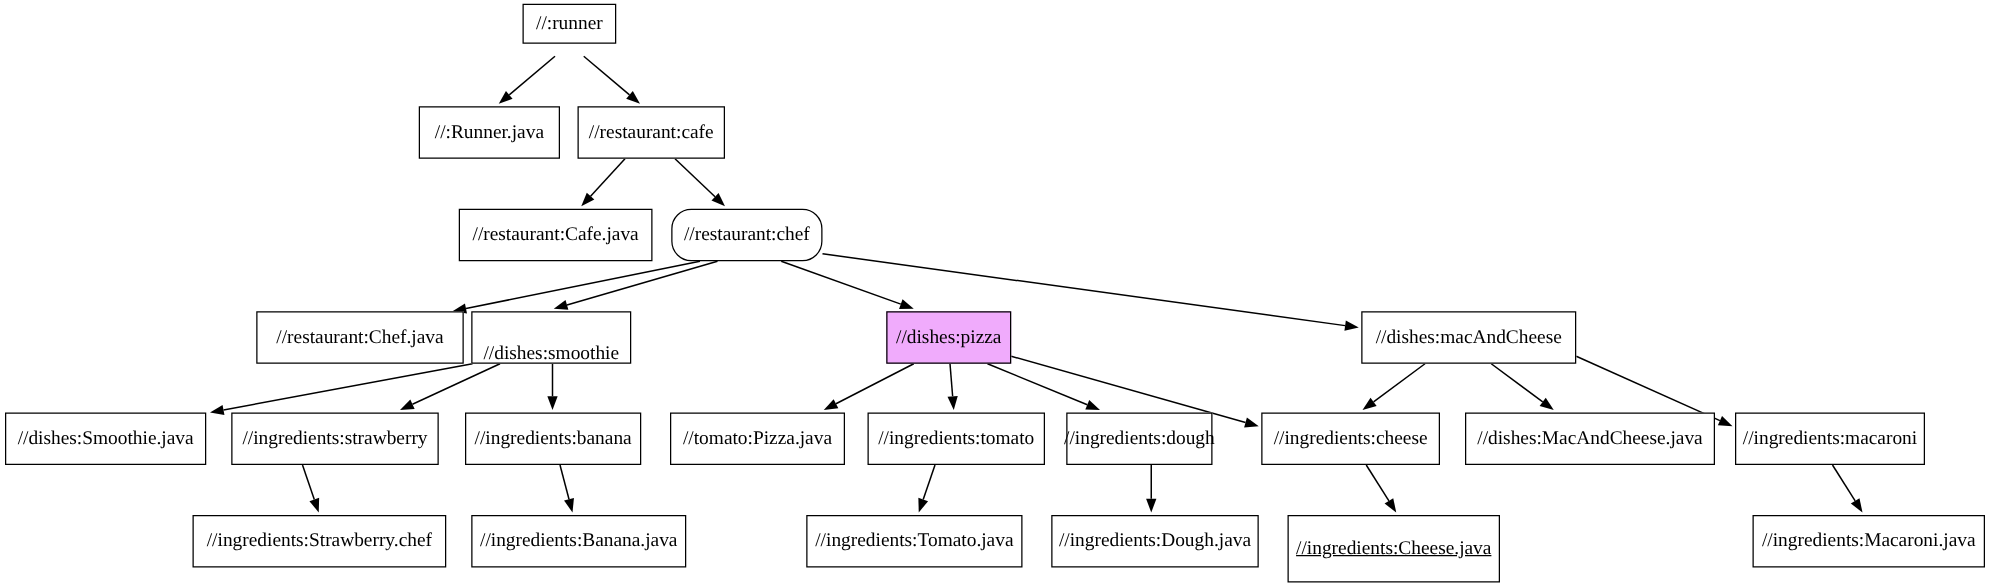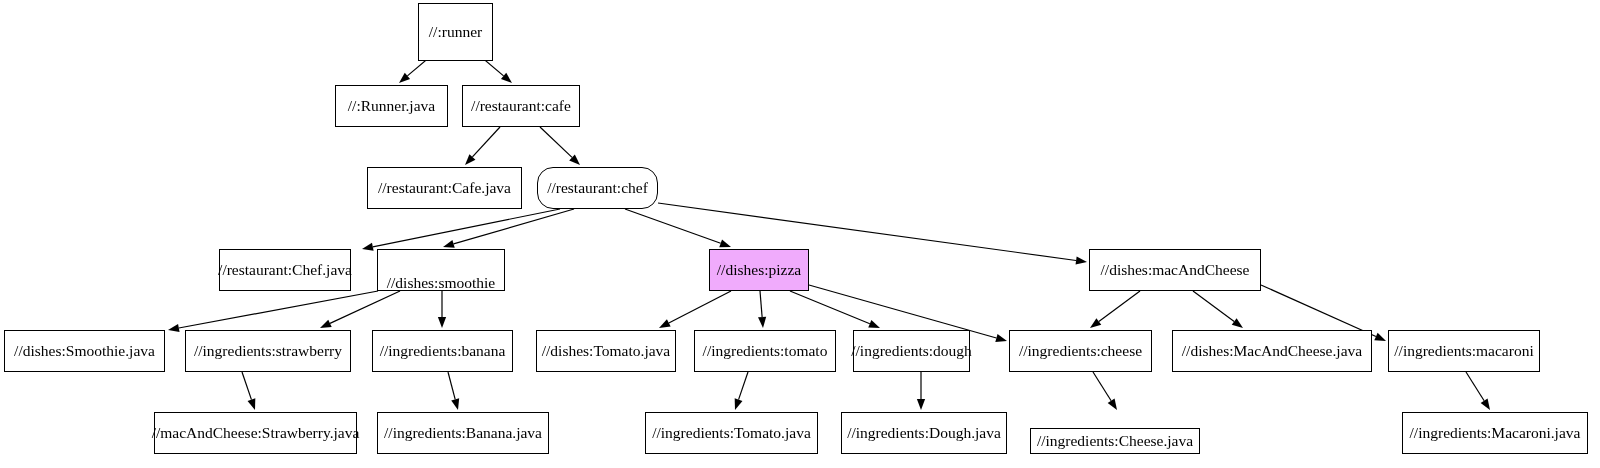--- a/index.html
+++ b/index.html
@@ -138,36 +138,36 @@
       <g>
         <line x1="1093" y1="372" x2="1111.1260770947322" y2="400.69962206665934" stroke="#000000" stroke-width="1.2"></line>
         <polygon points="1117,410 1107.6595725923053,402.8889933313501 1114.592581597159,398.5102508019686" fill="#000000"></polygon>
       </g>
       <g>
         <line x1="1466" y1="372" x2="1484.1260770947322" y2="400.69962206665934" stroke="#000000" stroke-width="1.2"></line>
         <polygon points="1490,410 1480.6595725923053,402.8889933313501 1487.592581597159,398.5102508019686" fill="#000000"></polygon>
       </g>
     </svg>
   <div id="node-layer">
-      <div class="node" style="left: 418px; top: 3px; width: 75px; height: 58px; border-color: rgb(0, 0, 0); background: rgb(255, 255, 255);">
+      <div class="node" style="left: 418px; top: 3px; width: 75px; height: 32px; border-color: rgb(0, 0, 0); background: rgb(255, 255, 255);">
         <span class="node-label">//:runner</span>
       </div>
       <div class="node" style="left: 335px; top: 85px; width: 113px; height: 42px; border-color: rgb(0, 0, 0); background: rgb(255, 255, 255);">
         <span class="node-label">//:Runner.java</span>
       </div>
       <div class="node" style="left: 462px; top: 85px; width: 118px; height: 42px; border-color: rgb(0, 0, 0); background: rgb(255, 255, 255);">
         <span class="node-label">//restaurant:cafe</span>
       </div>
       <div class="node" style="left: 367px; top: 167px; width: 155px; height: 42px; border-color: rgb(0, 0, 0); background: rgb(255, 255, 255); align-items: center;">
         <span class="node-label">//restaurant:Cafe.java</span>
       </div>
       <div class="node" style="left: 537px; top: 167px; width: 121px; height: 42px; border-color: rgb(0, 0, 0); background: rgb(255, 255, 255); border-radius: 16px;">
         <span class="node-label">//restaurant:chef</span>
       </div>
-      <div class="node" style="left: 205px; top: 249px; width: 132px; height: 42px; border-color: rgb(0, 0, 0); background: rgb(255, 255, 255); margin-left: 14px;">
+      <div class="node" style="left: 205px; top: 249px; width: 166px; height: 42px; border-color: rgb(0, 0, 0); background: rgb(255, 255, 255);">
         <span class="node-label">//restaurant:Chef.java</span>
       </div>
       <div class="node" style="left: 377px; top: 249px; width: 128px; height: 42px; border-color: rgb(0, 0, 0); background: rgb(255, 255, 255); align-items: flex-end;">
         <span class="node-label">//dishes:smoothie</span>
       </div>
       <div class="node" style="left: 709px; top: 249px; width: 100px; height: 42px; border-color: rgb(0, 0, 0); background: #f0abfc;">
         <span class="node-label">//dishes:pizza</span>
       </div>
       <div class="node" style="left: 1089px; top: 249px; width: 172px; height: 42px; border-color: rgb(0, 0, 0); background: rgb(255, 255, 255);">
         <span class="node-label">//dishes:macAndCheese</span>
@@ -175,49 +175,49 @@
       <div class="node" style="left: 4px; top: 330px; width: 161px; height: 42px; border-color: rgb(0, 0, 0); background: rgb(255, 255, 255);">
         <span class="node-label">//dishes:Smoothie.java</span>
       </div>
       <div class="node" style="left: 185px; top: 330px; width: 166px; height: 42px; border-color: rgb(0, 0, 0); background: rgb(255, 255, 255);">
         <span class="node-label">//ingredients:strawberry</span>
       </div>
       <div class="node" style="left: 372px; top: 330px; width: 141px; height: 42px; border-color: rgb(0, 0, 0); background: rgb(255, 255, 255);">
         <span class="node-label">//ingredients:banana</span>
       </div>
       <div class="node" style="left: 536px; top: 330px; width: 140px; height: 42px; border-color: rgb(0, 0, 0); background: rgb(255, 255, 255);">
-        <span class="node-label">//dishes:Tomato.java</span>
+        <span class="node-label">//tomato:Pizza.java</span>
       </div>
       <div class="node" style="left: 694px; top: 330px; width: 142px; height: 42px; border-color: rgb(0, 0, 0); background: rgb(255, 255, 255);">
         <span class="node-label">//ingredients:tomato</span>
       </div>
       <div class="node" style="left: 853px; top: 330px; width: 117px; height: 42px; border-color: rgb(0, 0, 0); background: rgb(255, 255, 255);">
         <span class="node-label">//ingredients:dough</span>
       </div>
       <div class="node" style="left: 1009px; top: 330px; width: 143px; height: 42px; border-color: rgb(0, 0, 0); background: rgb(255, 255, 255);">
         <span class="node-label">//ingredients:cheese</span>
       </div>
       <div class="node" style="left: 1172px; top: 330px; width: 200px; height: 42px; border-color: rgb(0, 0, 0); background: rgb(255, 255, 255);">
         <span class="node-label">//dishes:MacAndCheese.java</span>
       </div>
       <div class="node" style="left: 1388px; top: 330px; width: 152px; height: 42px; border-color: rgb(0, 0, 0); background: rgb(255, 255, 255);">
         <span class="node-label">//ingredients:macaroni</span>
       </div>
       <div class="node" style="left: 154px; top: 412px; width: 203px; height: 42px; border-color: rgb(0, 0, 0); background: rgb(255, 255, 255);">
-        <span class="node-label">//macAndCheese:Strawberry.java</span>
+        <span class="node-label">//ingredients:Strawberry.chef</span>
       </div>
       <div class="node" style="left: 377px; top: 412px; width: 172px; height: 42px; border-color: rgb(0, 0, 0); background: rgb(255, 255, 255);">
         <span class="node-label">//ingredients:Banana.java</span>
       </div>
       <div class="node" style="left: 645px; top: 412px; width: 173px; height: 42px; border-color: rgb(0, 0, 0); background: rgb(255, 255, 255);">
         <span class="node-label">//ingredients:Tomato.java</span>
       </div>
       <div class="node" style="left: 841px; top: 412px; width: 166px; height: 42px; border-color: rgb(0, 0, 0); background: rgb(255, 255, 255);">
         <span class="node-label">//ingredients:Dough.java</span>
       </div>
-      <div class="node" style="left: 1030px; top: 428px; width: 170px; height: 26px; border-color: rgb(0, 0, 0); background: rgb(255, 255, 255);">
+      <div class="node" style="left: 1030px; top: 412px; width: 170px; height: 54px; border-color: rgb(0, 0, 0); background: rgb(255, 255, 255); text-decoration: underline;">
         <span class="node-label">//ingredients:Cheese.java</span>
       </div>
       <div class="node" style="left: 1402px; top: 412px; width: 186px; height: 42px; border-color: rgb(0, 0, 0); background: rgb(255, 255, 255);">
         <span class="node-label">//ingredients:Macaroni.java</span>
       </div>
     </div>
 </div>
 
 </body></html>

